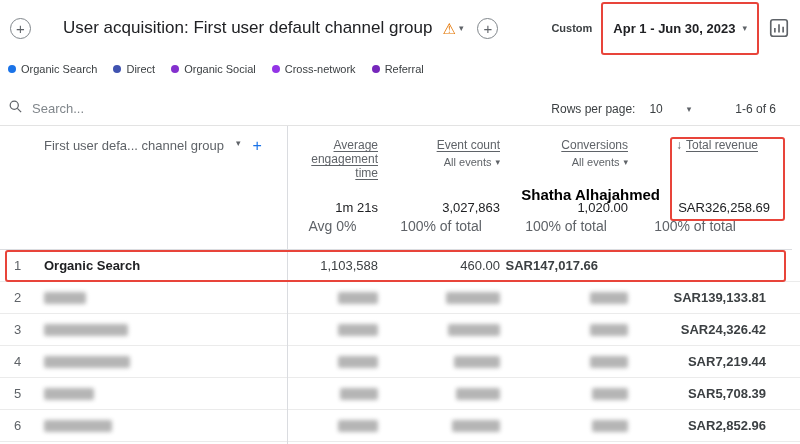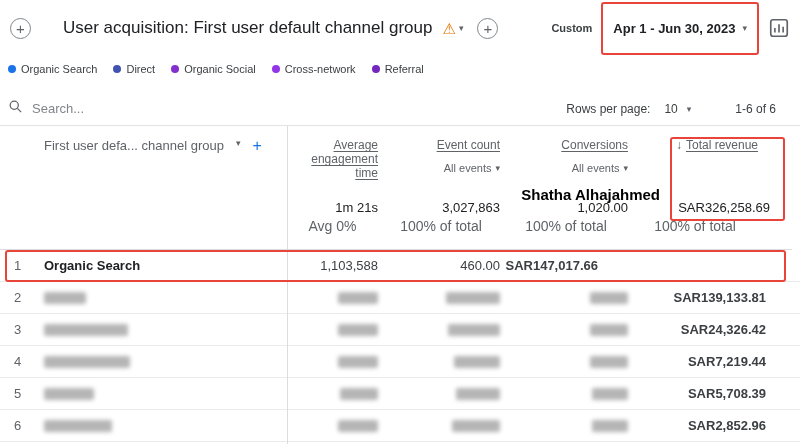--- a/index.html
+++ b/index.html
@@ -34,37 +34,37 @@
 
   
   .toolbar { position:absolute; top:92px; left:0; right:0; height:34px;
              display:flex; align-items:center; padding:0 24px 0 8px;
              border-bottom:1px solid #e3e3e3; }
   .search-wrap { display:flex; align-items:center; gap:9px; }
   .search-input { border:none; outline:none; font-size:13px; color:#3c4043; width:200px;
                   font-family:"Liberation Sans", sans-serif; }
   .search-input::placeholder { color:#80868b; }
   .pager { margin-left:auto; display:flex; align-items:center; font-size:12px; color:#3c4043; }
-  .rpp-value { margin-left:14px; display:flex; align-items:center; gap:9px; cursor:pointer; }
+  .rpp-value { margin-left:14px; display:flex; align-items:center; gap:24px; cursor:pointer; }
   .page-range { margin-left:44px; }
 
   
   .grid { display:grid; grid-template-columns:36px 251px 95px 122px 128px 1fr; }
   .thead { position:absolute; top:126px; left:0; right:8px; height:124px;
            border-bottom:1px solid #dadce0; }
   .titles-grid { padding-top:12px; min-height:64px; }
   .dim-head { grid-column:1 / 3; padding-left:44px; display:flex; align-items:flex-start;
               gap:12px; font-size:13px; color:#5f6368; cursor:pointer; }
   .dim-head .plus { color:#1a73e8; font-size:16px; font-weight:400; line-height:1; cursor:pointer; }
   .hcell { display:flex; flex-direction:column; align-items:flex-end; padding-right:4px; }
   .hcell.rev { padding-right:34px; flex-direction:row; justify-content:flex-end;
                align-items:flex-start; gap:4px; }
   .h-title { font-size:12px; color:#5f6368; text-align:right; line-height:14px;
              text-decoration:underline; text-underline-offset:2px; cursor:pointer; }
-  .h-sub { font-size:11px; color:#5f6368; margin-top:10px; display:flex; align-items:center;
+  .h-sub { font-size:11px; color:#5f6368; margin-top:4px; display:flex; align-items:center;
            gap:4px; cursor:pointer; }
   .sort-arrow { font-size:12px; color:#5f6368; }
   .totals-grid { margin-top:10px; }
   .t-val { font-size:13px; color:#202124; text-align:right; padding-right:4px; }
   .t-val.rev { padding-right:22px; }
   .subs-grid { margin-top:3px; }
   .t-sub { font-size:14px; color:#5f6368; text-align:center; padding-right:4px; }
   .t-sub.rev { padding-right:34px; }
 
   .tbody { position:absolute; top:250px; left:0; right:0; }

